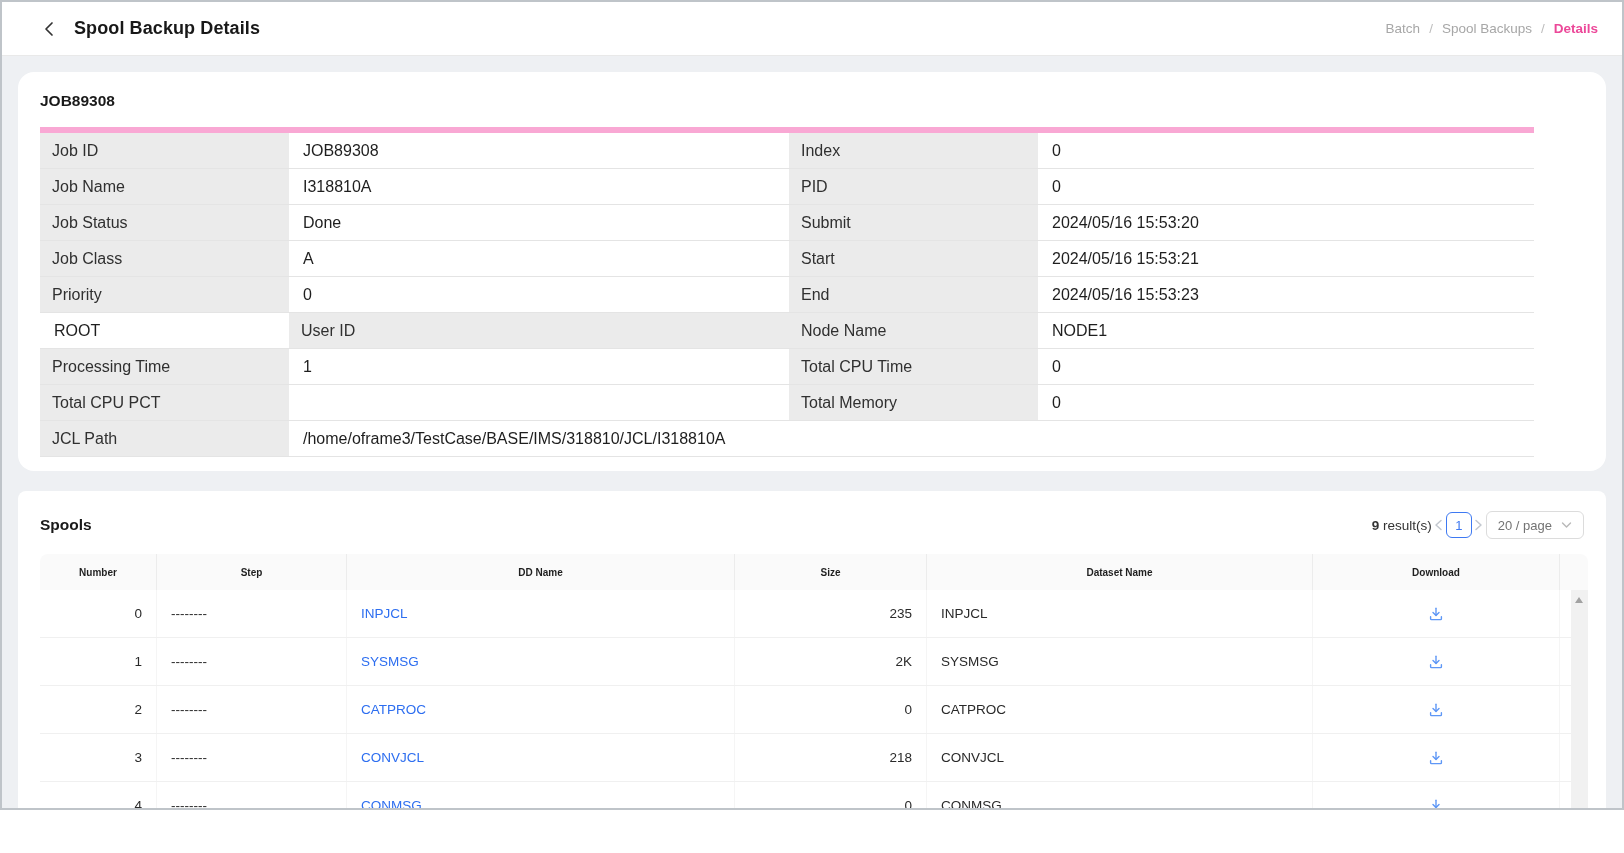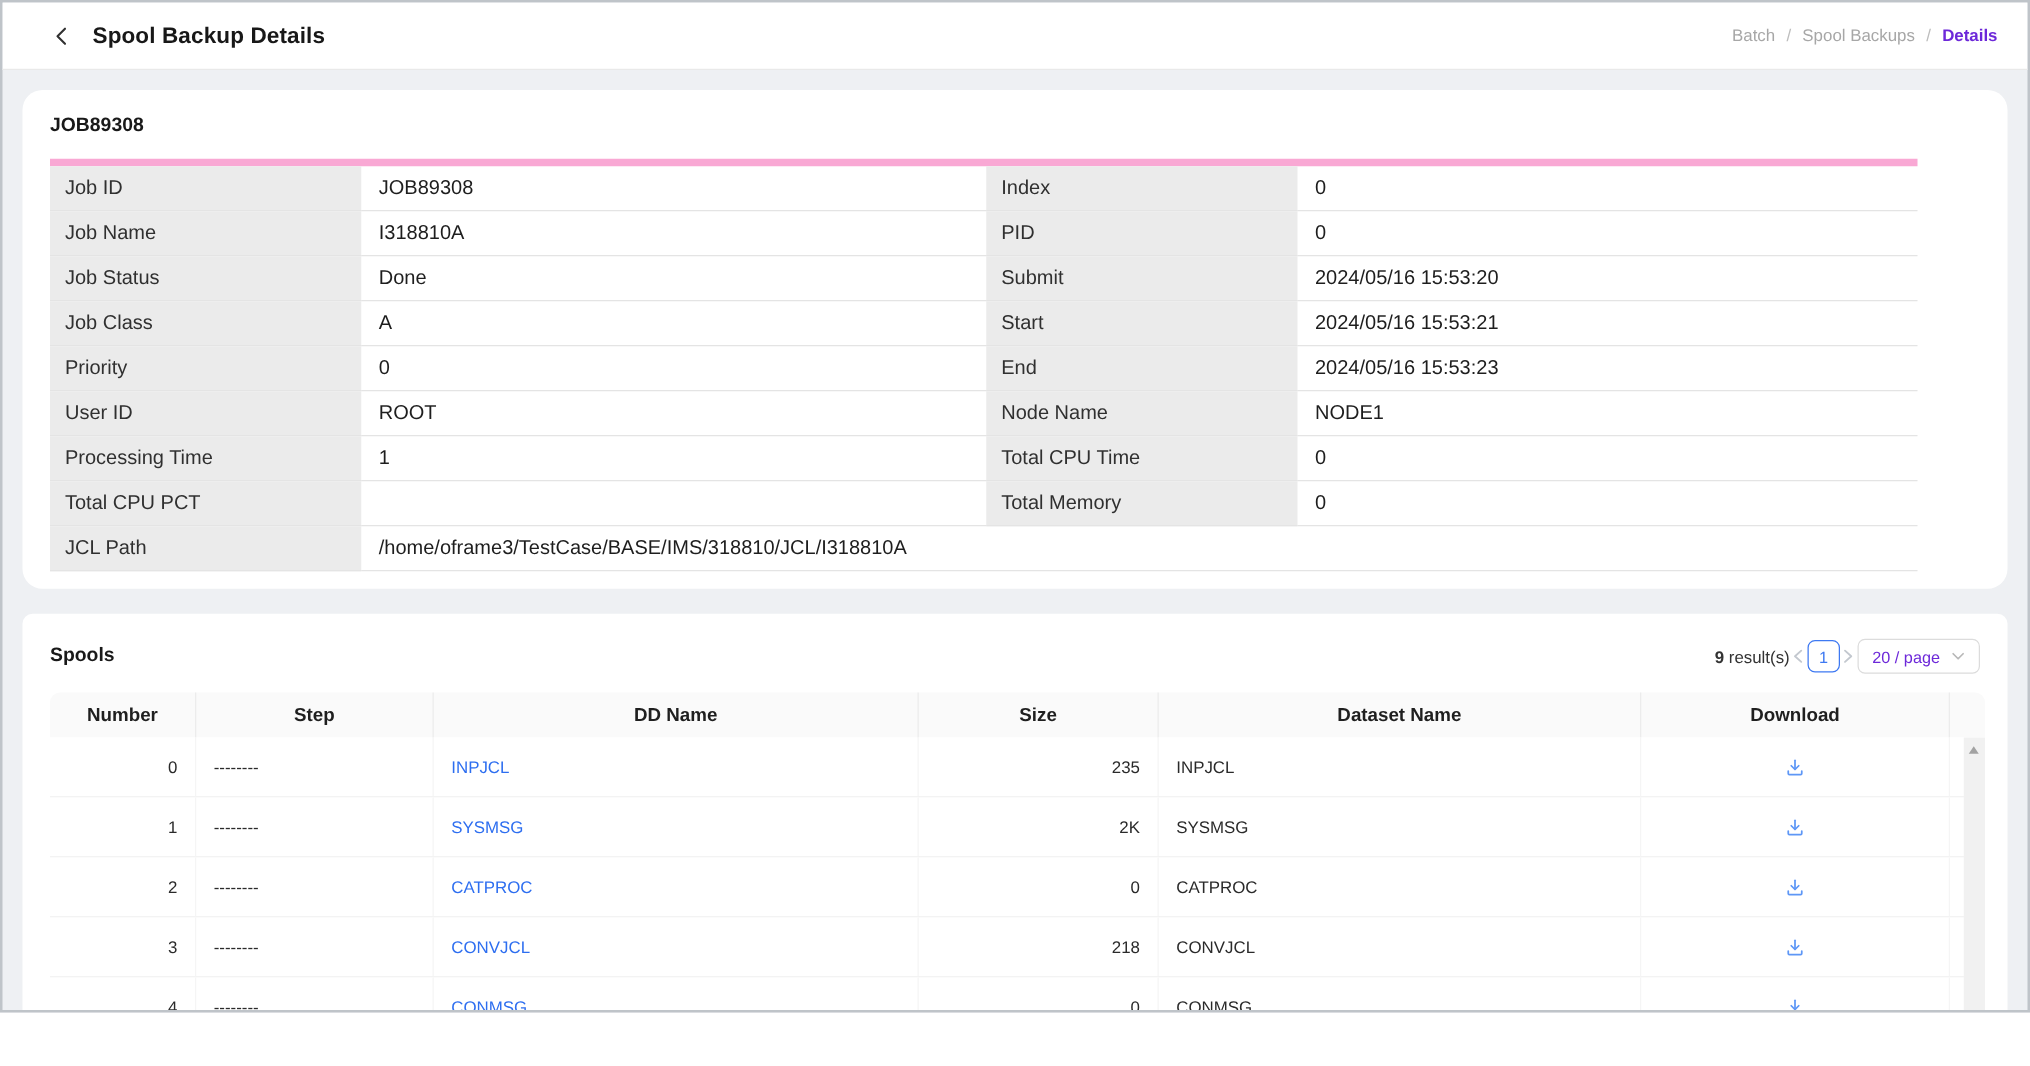--- a/index.html
+++ b/index.html
@@ -11,21 +11,21 @@
   }
   
   .topbar{
     height:54px; background:#fff; border-bottom:1px solid #e9e9e9;
     display:flex; align-items:center; padding:0 24px;
   }
   .back-btn{ width:22px; height:22px; display:flex; align-items:center; justify-content:center; cursor:pointer; margin-left:12px;}
   .page-title{ font-size:18px; font-weight:bold; color:#181818; margin-left:14px; letter-spacing:.1px;}
   .breadcrumb{ margin-left:auto; display:flex; align-items:center; gap:9px; font-size:13.5px; color:#a7a7a7;}
   .breadcrumb .sep{ color:#bdbdbd; }
-  .breadcrumb .current{ color:#6d28d9; font-weight:600; }
+  .breadcrumb .current{ color:#ec4899; font-weight:600; }
   .breadcrumb .crumb{ cursor:pointer; }
   
   .page{ padding:16px; }
   .card{ background:#fff; border-radius:8px; }
   .card-job{ padding:20px 22px 14px; margin-bottom:20px;border-radius:16px; }
   .card-title{ font-size:15.5px; font-weight:bold; color:#191919; }
   
   .details{
     margin-top:17px; width:1494px; display:grid;
     grid-template-columns:249px 500px 249px 496px;
@@ -41,28 +41,28 @@
   .pagi{ margin-left:auto; display:flex; align-items:center; font-size:13.5px; color:#333;}
   .result b{ font-weight:bold; }
   .pg-arrow{ width:14px; height:14px; display:flex; align-items:center; justify-content:center; cursor:pointer;}
   .pg-current{
     min-width:26px; height:26px; border:1px solid #3e79f2; border-radius:6px;
     color:#3e79f2; background:#fff; display:flex; align-items:center; justify-content:center;
     font-size:13px; cursor:pointer;
   }
   .pg-size{
     height:28px; border:1px solid #dcdcdc; border-radius:6px; background:#fff;
-    display:flex; align-items:center; gap:9px; padding:0 11px; font-size:13px; color:#6d28d9; cursor:pointer;
+    display:flex; align-items:center; gap:9px; padding:0 11px; font-size:13px; color:#737373; cursor:pointer;
   }
   
   .spool-table{ margin-top:15px; position:relative; width:1548px; }
   .st-header{
     display:grid; grid-template-columns:117px 190px 388px 192px 386px 247px 1fr;
     height:36px; background:#fafafa; border-radius:8px 8px 0 0;
-    font-size:15px; font-weight:bold; color:#1f1f1f;
+    font-size:10px; font-weight:bold; color:#1f1f1f;
   }
   .st-header > div{ display:flex; align-items:center; justify-content:center; border-right:1px solid #ececec; }
   .st-header > div:last-child{ border-right:none; }
   .st-row{
     display:grid; grid-template-columns:117px 190px 388px 192px 386px 247px 1fr;
     height:48px; border-bottom:1px solid #f0f0f0; font-size:13.5px; color:#2a2a2a; background:#fff;
   }
   .st-cell{ display:flex; align-items:center; border-right:1px solid #f5f5f5; padding:0 14px; overflow:hidden; white-space:nowrap;}
   .st-cell.filler{ border-right:none; padding:0; }
   .c-right{ justify-content:flex-end; }
@@ -125,22 +125,22 @@
   <div class="d-cell d-label">Job Class</div>
   <div class="d-cell d-value">A</div>
   <div class="d-cell d-label">Start</div>
   <div class="d-cell d-value">2024/05/16 15:53:21</div>
 
   <div class="d-cell d-label">Priority</div>
   <div class="d-cell d-value">0</div>
   <div class="d-cell d-label">End</div>
   <div class="d-cell d-value">2024/05/16 15:53:23</div>
 
+  <div class="d-cell d-value">ROOT</div>
   <div class="d-cell d-label">User ID</div>
-  <div class="d-cell d-value">ROOT</div>
   <div class="d-cell d-label">Node Name</div>
   <div class="d-cell d-value">NODE1</div>
 
   <div class="d-cell d-label">Processing Time</div>
   <div class="d-cell d-value">1</div>
   <div class="d-cell d-label">Total CPU Time</div>
   <div class="d-cell d-value">0</div>
 
   <div class="d-cell d-label">Total CPU PCT</div>
   <div class="d-cell d-value"></div>

